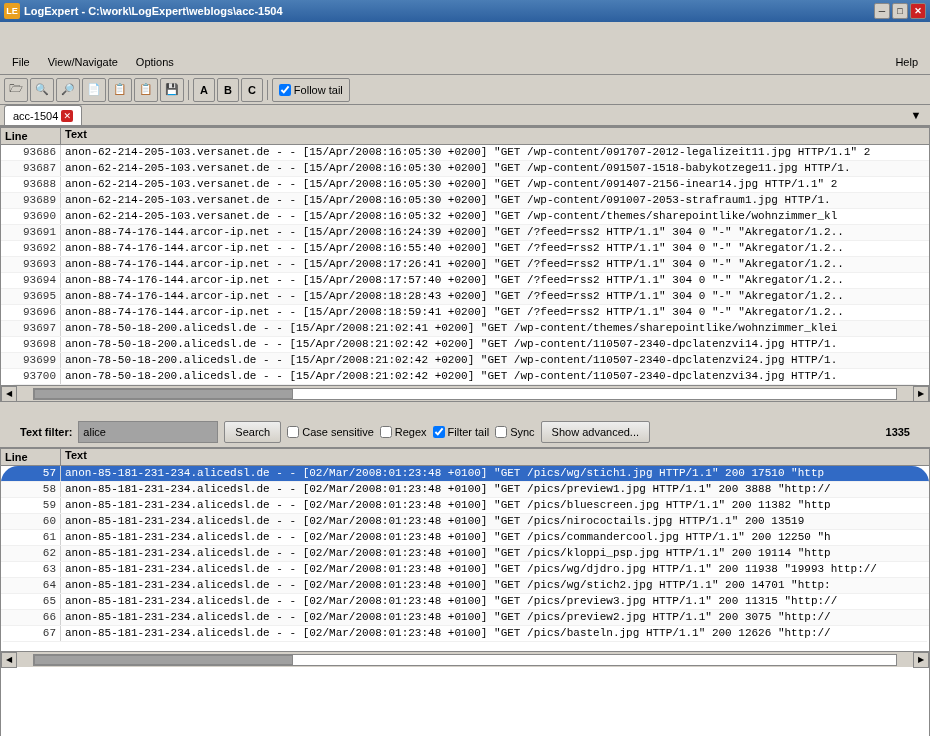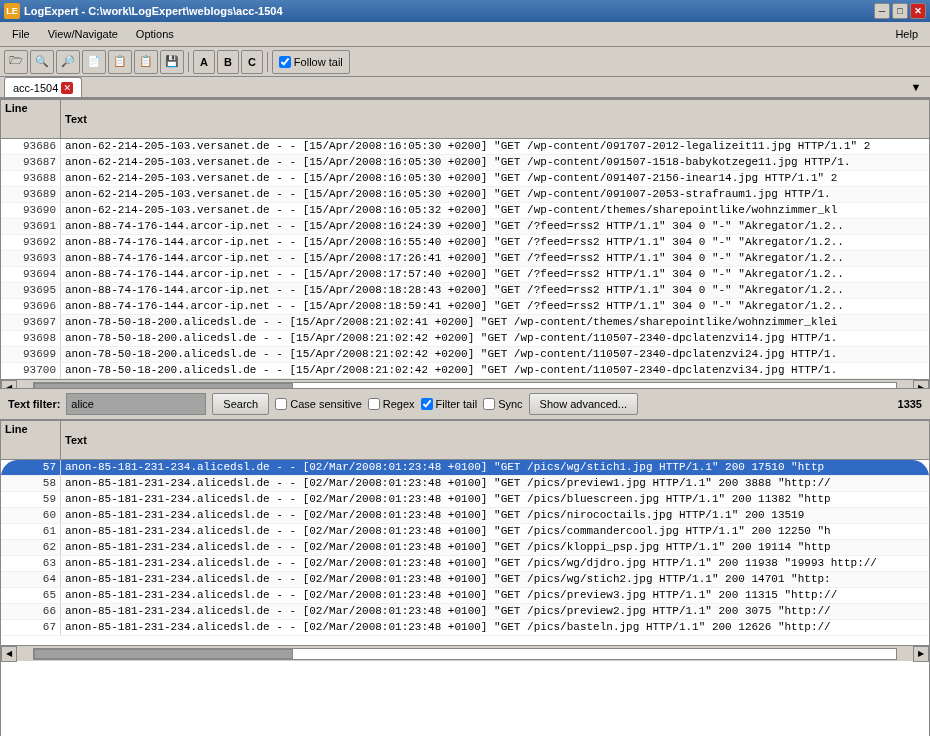--- a/index.html
+++ b/index.html
@@ -55,20 +55,21 @@
 
     
     .menu-bar {
       background: #d4d0c8;
       border-bottom: 1px solid #888;
       height: 20px;
       display: flex;
       align-items: center;
       padding: 12px 4px;
       gap: 2px;
+      margin-top: 28px;
     }
     .menu-item {
       padding: 2px 8px;
       cursor: pointer;
       font-size: 11px;
     }
     .menu-help { margin-left: auto; }
 
     
     .toolbar {
@@ -160,21 +161,21 @@
       font-size: 11px;
       font-weight: bold;
     }
     .log-header .col-line {
       width: 60px; min-width: 60px;
       padding: 2px 4px;
       border-right: 1px solid #888;
     }
     .log-header .col-text {
       flex: 1;
-      padding: 13px 4px;
+      padding: 0 4px;
     }
 
     .log-body {
       overflow-y: auto;
       overflow-x: auto;
       border-radius: 17px;
     }
 
     .log-row {
       display: flex;
@@ -228,21 +229,21 @@
       width: 16px; height: 16px;
       background: #d4d0c8;
       border: 1px solid #888;
       display: flex; align-items: center; justify-content: center;
       font-size: 8px; cursor: pointer;
     }
 
     
     .filter-area {
       background: #d4d0c8;
-      padding: 4px 8px;
+      padding: 4px 20px;
       display: flex;
       align-items: center;
       gap: 6px;
       border-bottom: 1px solid #888;
     }
     .filter-label {
       font-size: 11px;
       font-weight: bold;
     }
     .filter-input {

